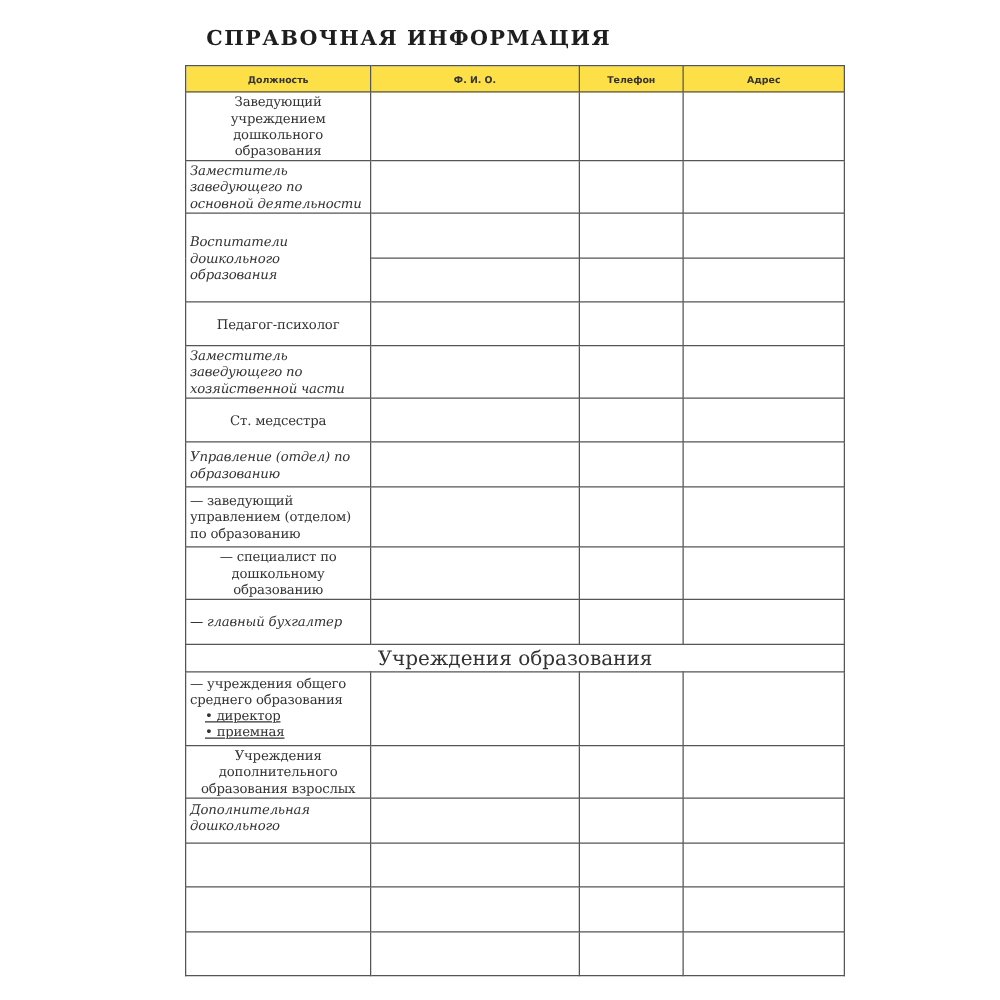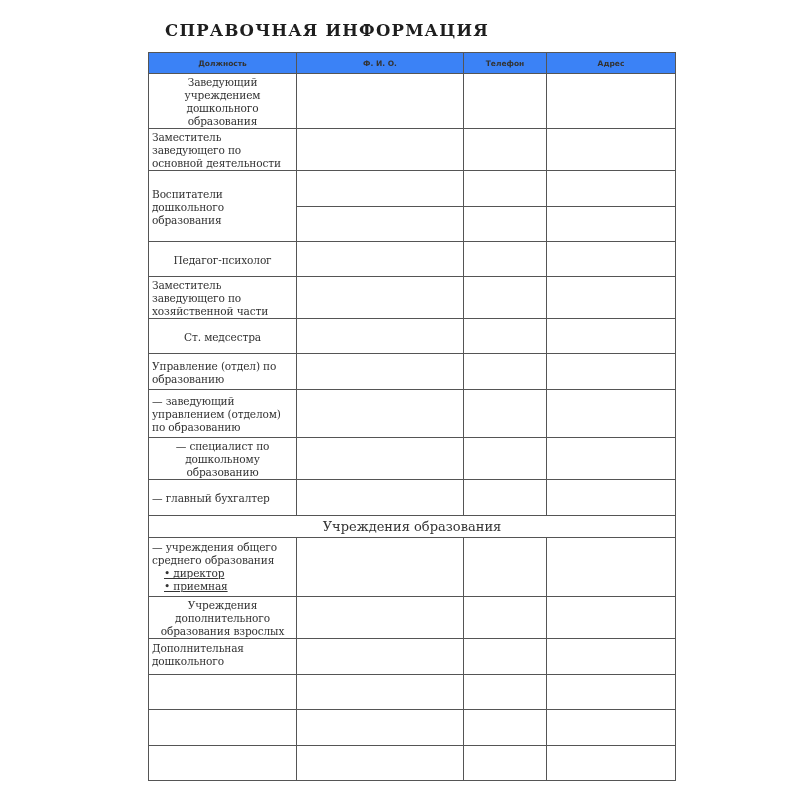--- a/index.html
+++ b/index.html
@@ -34,21 +34,21 @@
       width: 527px;
       border-collapse: collapse;
       table-layout: fixed;
     }
     table.ref td, table.ref th {
       border: 1.3px solid #555555;
       padding: 0;
       vertical-align: middle;
     }
     table.ref th {
-      background: #3b82f6;
+      background: #fde047;
       height: 20px;
       font-family: "DejaVu Sans", sans-serif;
       font-size: 7.5px;
       font-weight: bold;
       color: #333;
       text-align: center;
     }
     .pos {
       font-family: "DejaVu Serif", serif;
       font-size: 10.6px;
@@ -59,26 +59,26 @@
     }
     .pos.top { vertical-align: top !important; padding-top: 3px !important; }
     .sub {
       display: block;
       padding-left: 12px;
       text-decoration: underline;
     }
     .section {
       text-align: center;
       font-family: "DejaVu Serif", serif;
-      font-size: 13px;
+      font-size: 16px;
       color: #333;
       margin-left: 48px;
     }
     .h36 { height: 35px; text-align: center; }
-    .h37 { height: 36px; }
+    .h37 { height: 36px; font-style: italic; }
     .h48 { height: 48px; }
     .h60 { height: 59px; }
     .h22 { height: 22px; }
   </style>
 </head>
 <body>
 
 <div class="page-title">СПРАВОЧНАЯ ИНФОРМАЦИЯ</div>
 
 <table class="ref">

